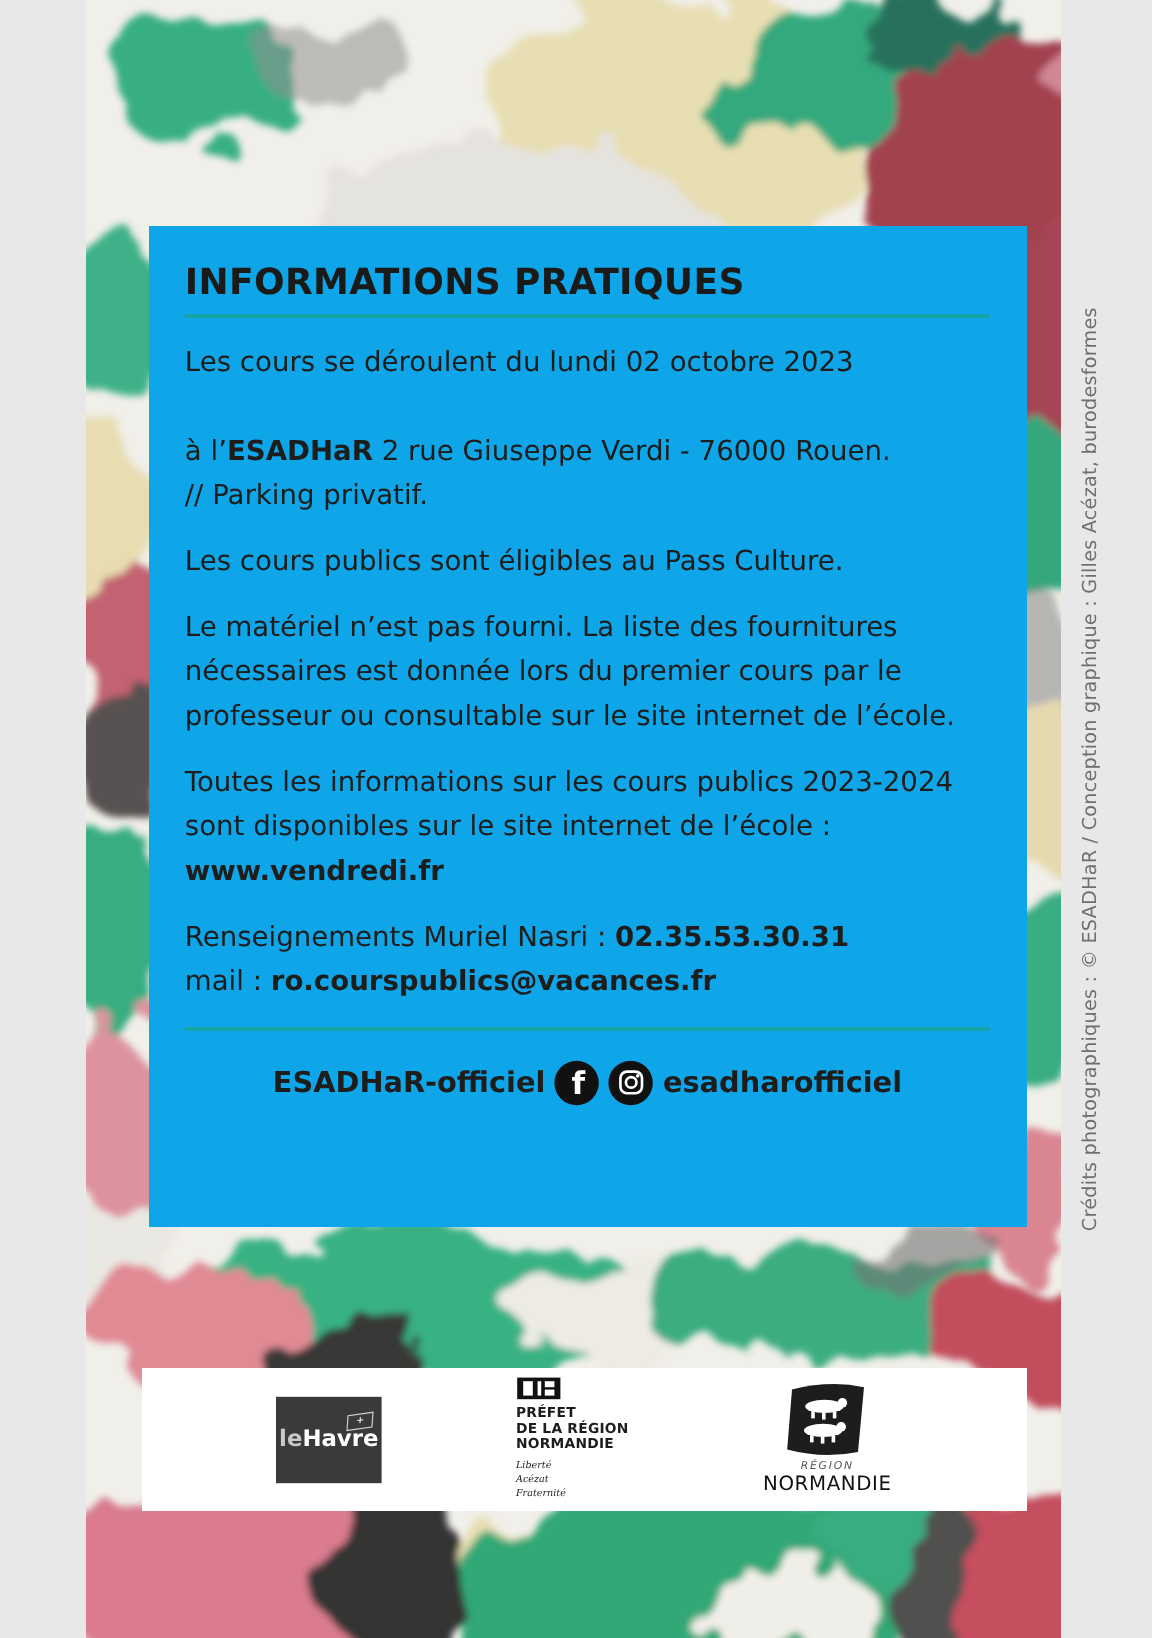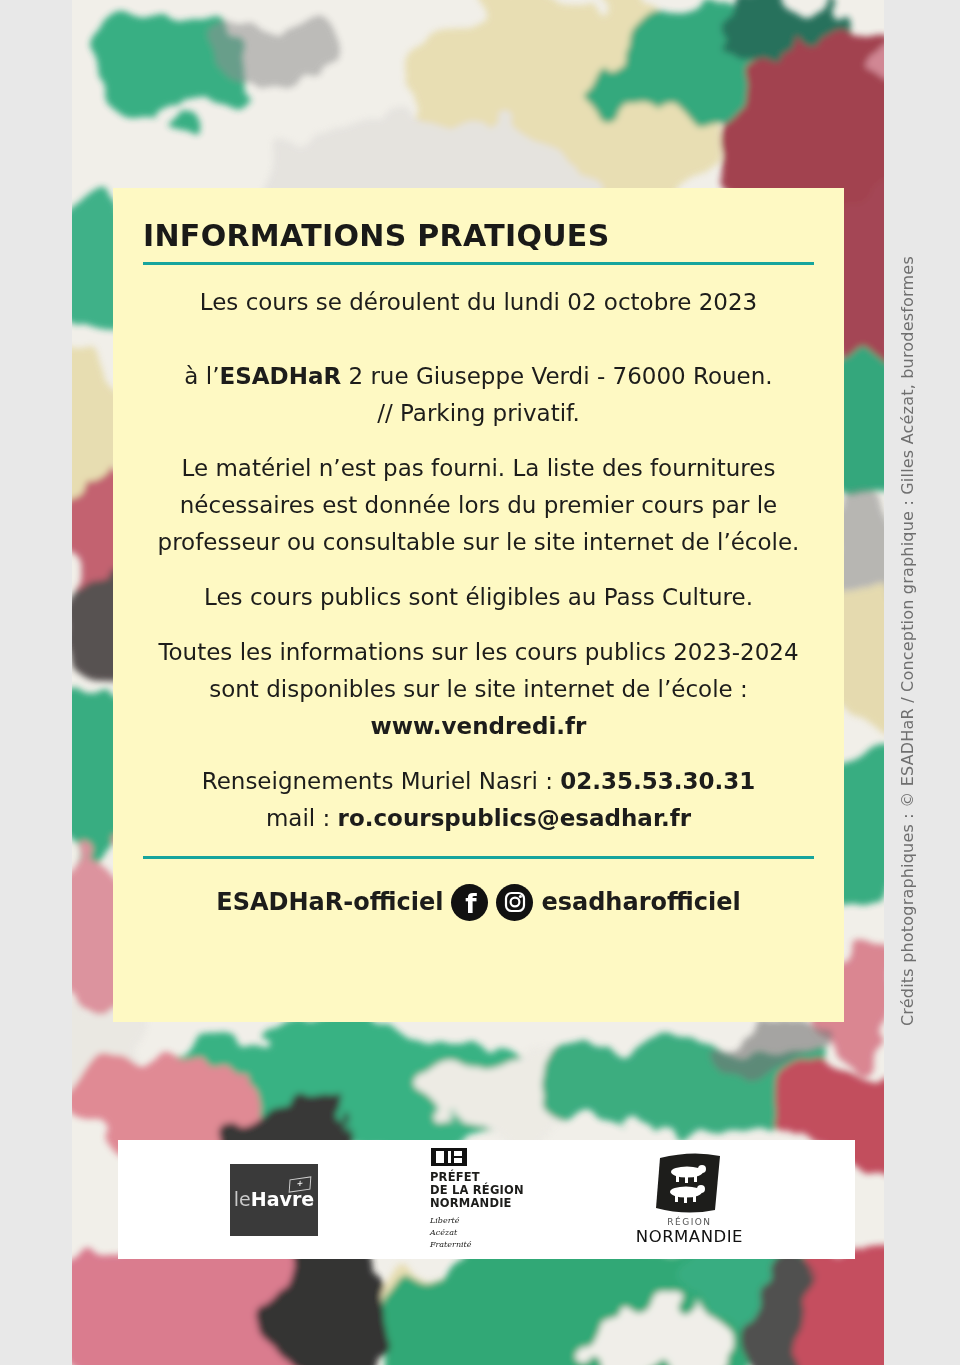--- a/index.html
+++ b/index.html
@@ -12,31 +12,31 @@
   .bg-svg{position:absolute;left:0;top:0;z-index:0;display:block;}
   .side-strip{position:absolute;top:0;height:1365px;background:#e8e8e8;z-index:2;}
   .side-strip.left{left:0;width:72px;}
   .side-strip.right{right:0;width:76px;}
   .credits{
     position:absolute;z-index:3;left:898px;top:1026px;width:692px;height:22px;
     transform:rotate(-90deg);transform-origin:0 0;
     font-size:16px;color:#6f6f6f;white-space:nowrap;letter-spacing:.2px;
   }
   .card{
-    position:absolute;z-index:3;left:113px;top:188px;width:731px;height:834px;
-    background:#fef9c3;box-sizing:border-box;padding:30px 30px 0 30px;
+    position:absolute;z-index:3;left:124px;top:188px;width:731px;height:834px;
+    background:#0ea5e9;box-sizing:border-box;padding:30px 30px 0 30px;
   }
   .card h1{
     margin:0;font-size:30px;font-weight:bold;letter-spacing:.3px;color:#1a1a18;
   }
   .rule{
     border:none;height:3px;background:#16a59d;margin:9px 0 0 0;
   }
   .rule2{margin-top:19px;}
-  .body-text{font-size:23px;line-height:37px;text-align:center;}
+  .body-text{font-size:23px;line-height:37px;}
   .para{margin:18px 0 0 0;}
   .para:first-of-type{margin-top:19px;}
   .b{font-weight:bold;}
   .footer-block{margin-top:24px;text-align:center;font-size:24px;font-weight:bold;line-height:38px;}
   .social-row{display:flex;align-items:center;justify-content:center;gap:8px;margin-top:4px;}
   .sicon{
     width:37px;height:37px;border-radius:50%;background:#111;display:inline-flex;
     align-items:center;justify-content:center;flex:0 0 auto;
   }
   .sicon .fglyph{color:#fff;font-weight:bold;font-size:26px;line-height:1;transform:translate(1px,2px);}
@@ -45,32 +45,32 @@
     background:#ffffff;display:flex;align-items:center;justify-content:space-evenly;
   }
   .logo{display:flex;flex-direction:column;align-items:center;line-height:1.15;}
   .logo .cap{font-size:16px;color:#1d1d1b;}
   .logo .sub{font-size:7.5px;font-weight:bold;letter-spacing:.6px;margin-top:1px;}
   .lehavre-box{
     width:88px;height:72px;background:#3a3a3a;position:relative;
     display:flex;align-items:center;justify-content:center;
   }
   .lehavre-text{font-size:19px;color:#fff;font-weight:bold;}
-  .lehavre-text .le{color:#c9c9c9;font-weight:normal;}
+  .lehavre-text .le{color:#c9c9c9;font-weight:bold;}
   .lh-flag{
     position:absolute;right:7px;top:14px;width:20px;height:11px;background:#3a3a3a;
     border:1px solid #cfcfcf;transform:rotate(-8deg) skewX(-12deg);
     color:#e8e8e8;font-size:8px;line-height:9px;text-align:center;font-weight:bold;
   }
   .prefet{align-items:flex-start;}
   .prefet .marianne{width:36px;height:18px;background:#111;position:relative;margin-bottom:5px;margin-left:1px;}
   .prefet .marianne i{position:absolute;background:#fff;}
   .prefet .l{font-size:11.5px;font-weight:bold;letter-spacing:.2px;}
   .prefet .motto{font-family:"DejaVu Serif","Liberation Serif",serif;font-style:italic;font-size:8px;margin-top:5px;line-height:1.5;}
-  .region .sup{font-size:9px;letter-spacing:1.5px;color:#555;margin-top:3px;}
+  .region .sup{font-size:9px;letter-spacing:1.5px;color:#555;margin-top:3px;font-style:italic;}
   .region .cap{font-size:16.5px;letter-spacing:.5px;color:#111;}
   .nu-cap{font-size:13px;color:#222;margin-top:4px;letter-spacing:.3px;}
 </style>
 </head>
 <body>
 
 <div class="poster">
 
   <svg class="bg-svg" width="960" height="1365" viewBox="0 0 960 1365">
     <defs>
@@ -138,38 +138,38 @@
 
     <div class="body-text">
       <p class="para">
         <span>Les cours se déroulent du lundi 02 octobre 2023</span><br>
         <br>
         <span>à l’</span><span class="b">ESADHaR</span><span> 2 rue Giuseppe Verdi - 76000 Rouen.</span><br>
         <span>// Parking privatif.</span>
       </p>
 
       <p class="para">
+        <span>Les cours publics sont éligibles au Pass Culture.</span>
+      </p>
+
+      <p class="para">
         <span>Le matériel n’est pas fourni. La liste des fournitures</span><br>
         <span>nécessaires est donnée lors du premier cours par le</span><br>
         <span>professeur ou consultable sur le site internet de l’école.</span>
       </p>
 
       <p class="para">
-        <span>Les cours publics sont éligibles au Pass Culture.</span>
-      </p>
-
-      <p class="para">
         <span>Toutes les informations sur les cours publics 2023-2024</span><br>
         <span>sont disponibles sur le site internet de l’école :</span><br>
         <span class="b">www.vendredi.fr</span>
       </p>
 
       <p class="para">
         <span>Renseignements Muriel Nasri : </span><span class="b">02.35.53.30.31</span><br>
-        <span>mail : </span><span class="b">ro.courspublics@esadhar.fr</span>
+        <span>mail : </span><span class="b">ro.courspublics@vacances.fr</span>
       </p>
     </div>
 
     <hr class="rule rule2">
 
     <div class="footer-block">
       <div class="social-row">
         <span>ESADHaR-officiel</span>
         <span class="sicon">
             <span class="fglyph">f</span>

